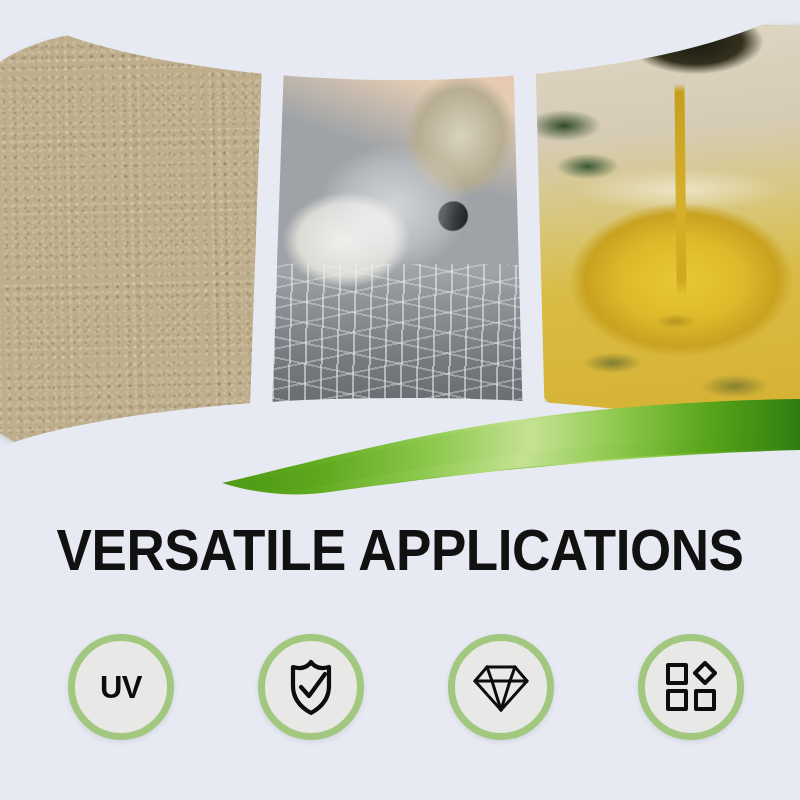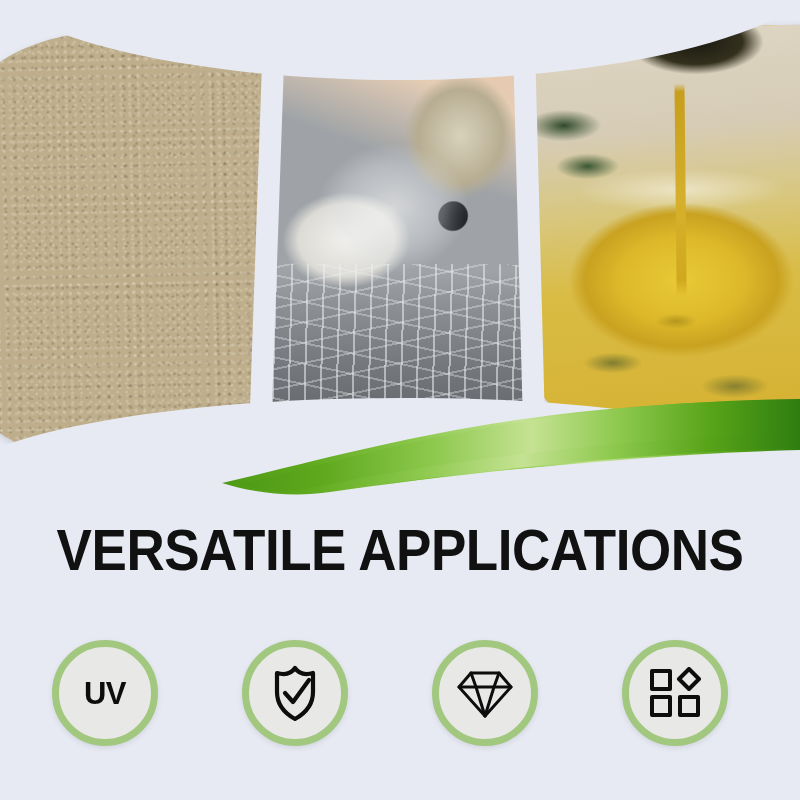--- a/index.html
+++ b/index.html
@@ -225,27 +225,27 @@
     letter-spacing: -0.5px;
     color: #111111;
     text-transform: uppercase;
     transform: scaleX(0.93);
     white-space: nowrap;
   }
 
   
   .features {
     position: absolute;
-    left: 52px;
+    left: 68px;
     top: 634px;
     width: 676px;
     height: 112px;
     display: flex;
     justify-content: space-between;
-    align-items: flex-end;
+    align-items: flex-start;
   }
 
   .feature {
     position: relative;
     width: 106px;
     height: 106px;
     border-radius: 50%;
     background: #e8e8e6;
     border: 7px solid #a2c880;
     box-sizing: border-box;

